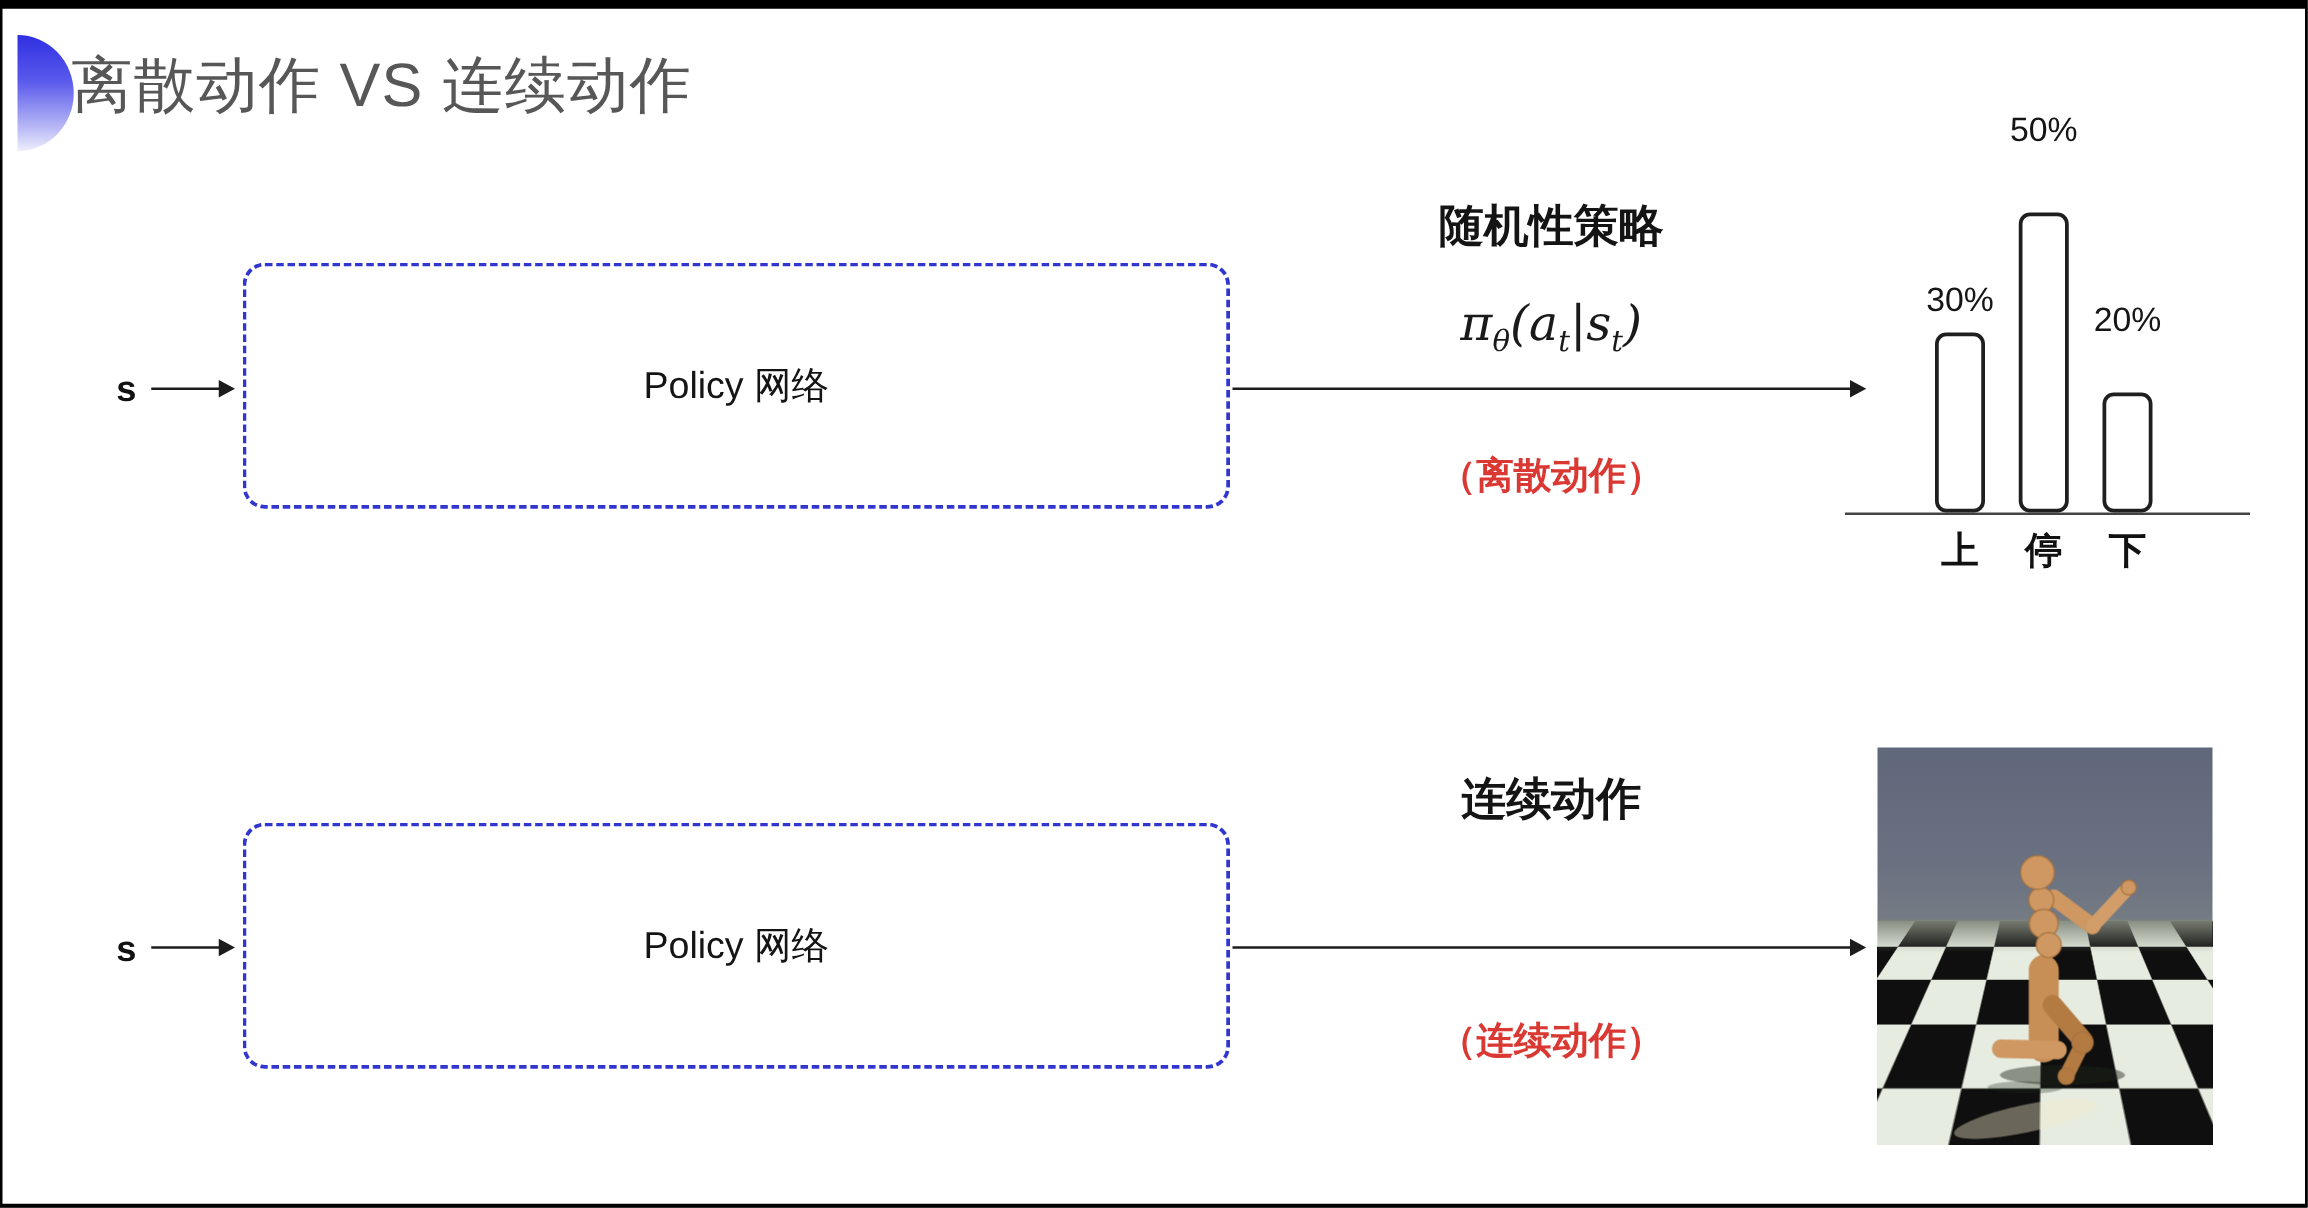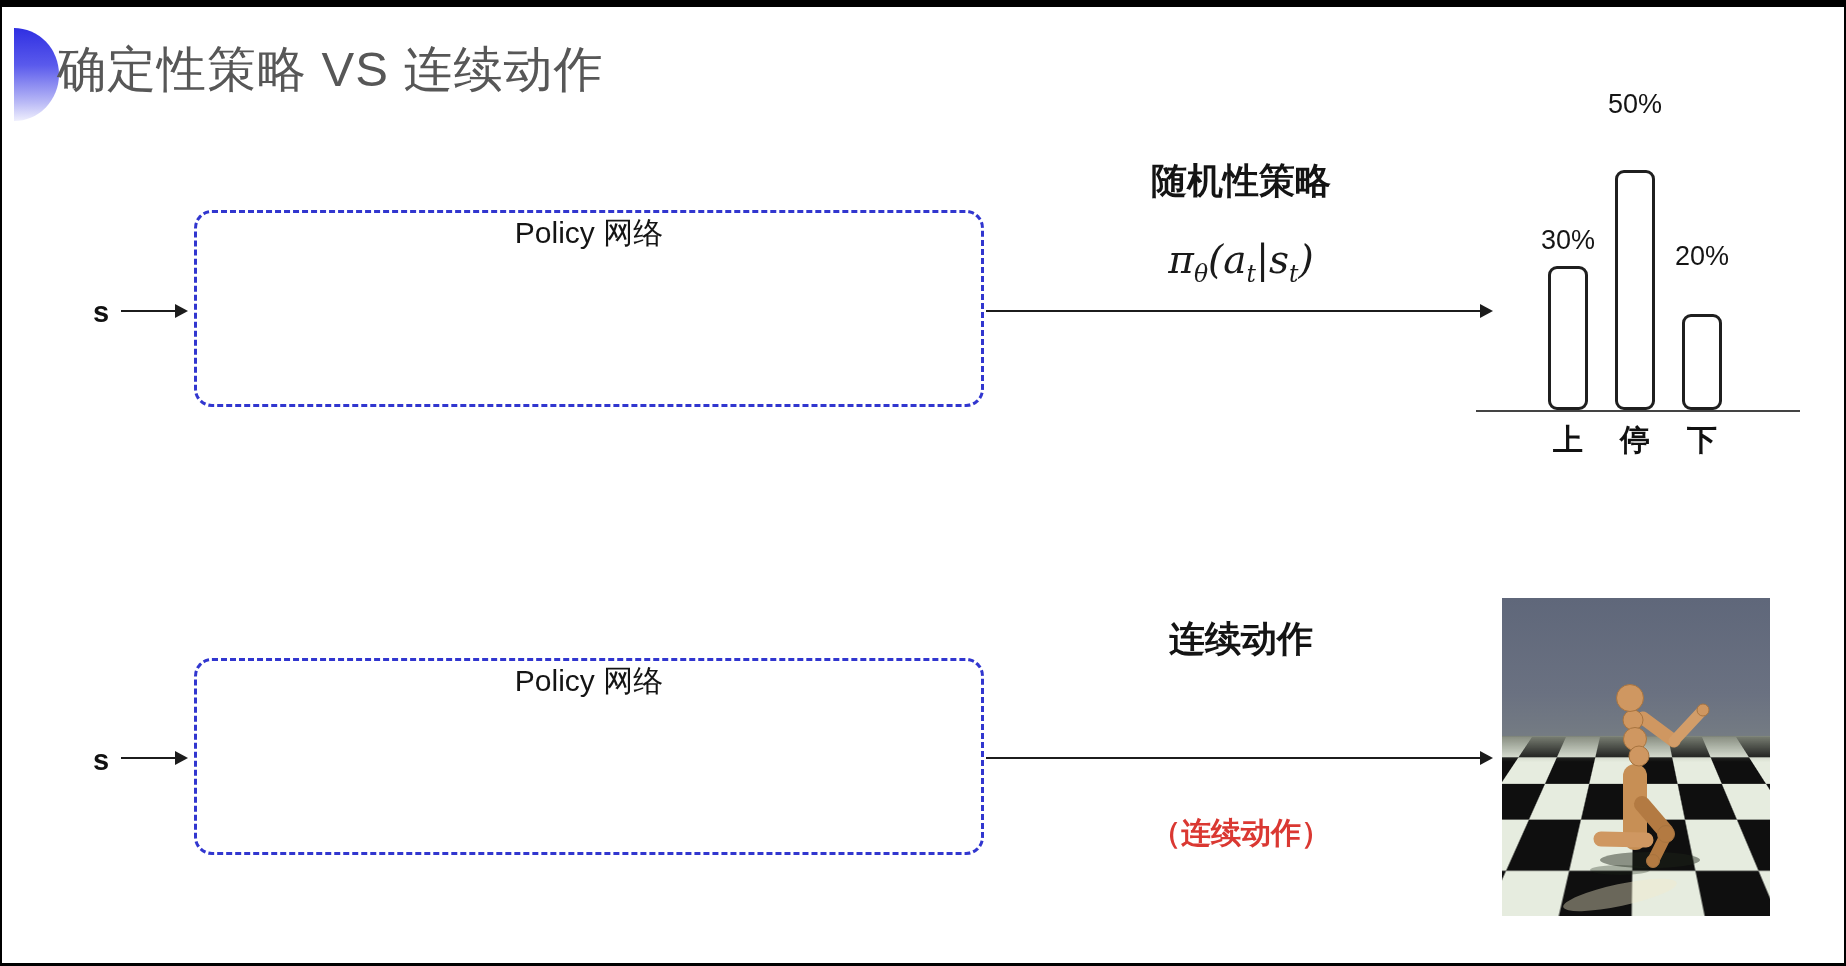--- a/index.html
+++ b/index.html
@@ -31,21 +31,21 @@
     border:7px solid transparent; border-left:13px solid #1c1c1c;
   }
   .arrow-in-top { left:121px; top:310px; width:61px; }
   .arrow-out-top { left:986px; top:310px; width:501px; }
   .arrow-in-bottom { left:121px; top:757px; width:61px; }
   .arrow-out-bottom { left:986px; top:757px; width:501px; }
 
   .policy-box {
     position:absolute; left:194px; width:790px; height:197px; box-sizing:border-box;
     border:3px dashed #3136cf; border-radius:18px; background:#fff;
-    display:flex; justify-content:center;
+    display:flex; align-items:center; justify-content:center;
     font-size:30px; color:#141414;
   }
   .box-top { top:210px; }
   .box-bottom { top:658px; }
 
   
   .rc { position:absolute; left:1041px; width:400px; text-align:center; white-space:nowrap; }
   .policy-type { font-size:36px; line-height:46px; font-weight:600; color:#141414; }
   .pt-top { top:158px; }
   .pt-bottom { top:616px; }
@@ -96,30 +96,31 @@
   }
   .robot-svg { position:absolute; left:0; top:0; }
 </style>
 </head>
 <body>
 
 <div class="stage">
   <div class="canvas"></div>
 
   <div class="title-bullet"></div>
-  <div class="page-title">确定性策略 VS 连续动作</div>
+  <div class="page-title">离散动作 VS 连续动作</div>
 
   <div class="s-label s-top">s</div>
   <div class="arrow arrow-in-top"></div>
   <div class="policy-box box-top">
     <span>Policy 网络</span>
   </div>
   <div class="arrow arrow-out-top"></div>
   <div class="rc formula-text f-top">π<sub>θ</sub>(a<sub>t</sub>|s<sub>t</sub>)</div>
   <div class="rc policy-type pt-top">随机性策略</div>
+  <div class="rc action-note an-top">（离散动作）</div>
 
   <div class="chart-area">
     <div class="bar-group bg-0">
       <div class="pct-label">30%</div>
       <div class="bar" style="height: 144px;"></div>
     </div>
     <div class="bar-group bg-1">
       <div class="pct-label">50%</div>
       <div class="bar" style="height: 240px;"></div>
     </div>

